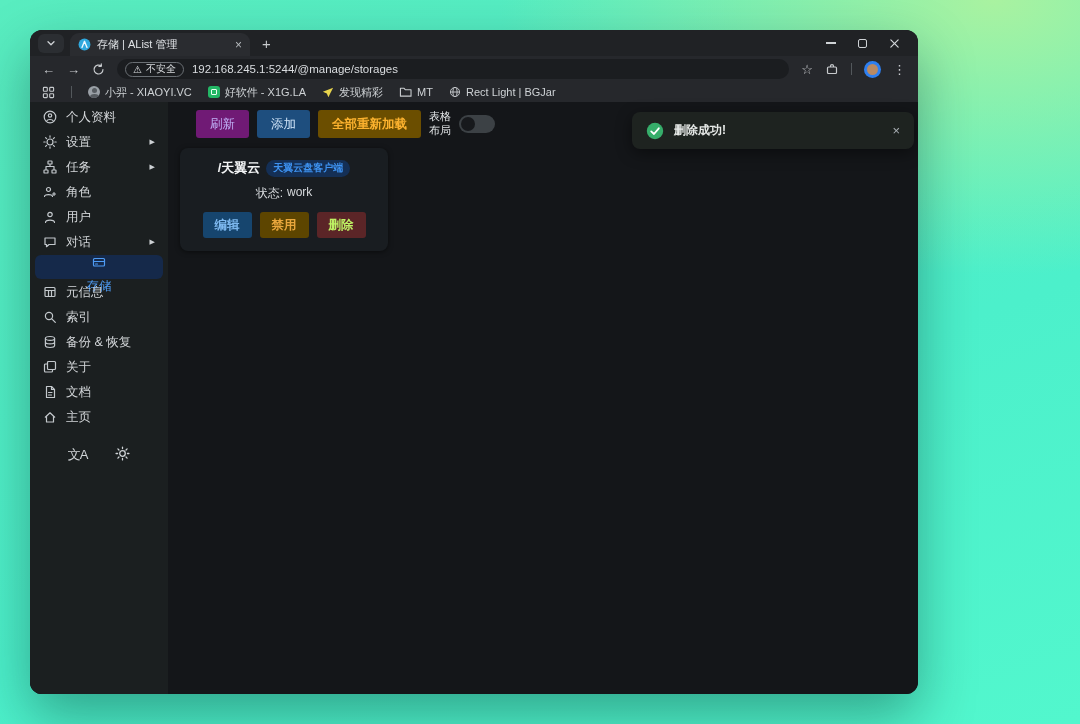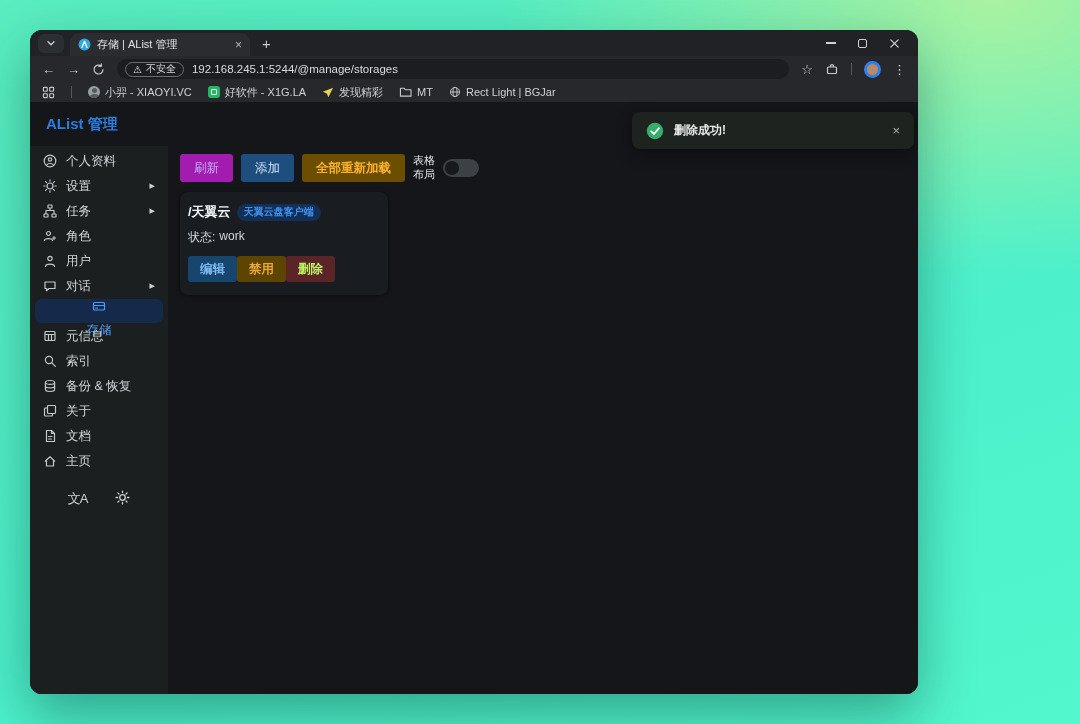--- a/index.html
+++ b/index.html
@@ -69,40 +69,40 @@
   .sitem .chev { margin-left:auto; font-size:7px; color:#cdd1d4; }
   .sitem.active { background:#15294a; color:#4e9cf5;flex-direction:column; }
   .sitem.active svg { color:#4e9cf5; }
   .side-utils { margin-top:16px; display:flex; justify-content:center; align-items:flex-start; gap:28px; color:#d0d4d7; }
   .translate { font-size:13px; letter-spacing:-1px; }
 
   .main { flex:1; padding:8px 12px; min-width:0; }
   .mtoolbar { display:flex; align-items:center; gap:8px; }
   .btn { height:28px; border:none; border-radius:3px; padding:0 14px; font-size:12.5px;
     font-family:inherit; display:inline-flex; align-items:center; white-space:nowrap; }
-  .btn-refresh { background:#a21caf; color:#c0b1f7; }
+  .btn-refresh { background:#701a75; color:#c0b1f7;margin-left:16px; }
   .btn-add { background:#1e4e7e; color:#d3e7fb; }
   .btn-reload { background:#6b4e00; color:#fcb22e; font-weight:bold; }
   .filterwrap { flex:1; position:relative; display:flex; }
   .filter { flex:1; height:28px; background:#1d2024; border:none; border-radius:3px;
     padding:0 26px 0 10px; color:#d7dadd; font-size:12.5px; font-family:inherit; outline:none; }
   .filter::placeholder { color:#585d62; }
   .sorticon { position:absolute; right:7px; top:7px; }
   .layoutlbl { font-size:11px; line-height:1.25; color:#e3e6e8; }
   .toggle { width:36px; height:18px; border-radius:9px; background:#3c4145; position:relative; flex:0 0 auto; }
   .toggle .knob { position:absolute; left:2px; top:2px; width:14px; height:14px; border-radius:50%; background:#17191c; }
 
   .card { margin-top:10px; width:208px; background:#191d21; border-radius:8px;
     padding:11px 8px 13px; box-shadow:0 1px 5px rgba(0,0,0,.5);
-    display:flex; flex-direction:column; align-items:flex-start; gap:8px; }
+    display:flex; flex-direction:column; align-items:center; gap:8px; }
   .card-titlerow { display:flex; align-items:center; gap:6px; }
   .mount { font-size:13px; font-weight:bold; color:#f2f4f5; }
   .badge { font-size:10px; background:#142f55; color:#3e93f2; padding:1.5px 7px; border-radius:9px; font-weight:bold; }
   .statusrow { font-size:12px; color:#d6d9dc; display:flex; gap:4px; }
-  .card-actions { display:flex; margin-top:2px; }
+  .card-actions { display:flex; gap:8px; margin-top:2px; }
   .btn-sm { height:26px; padding:0 12px; font-weight:bold; font-size:12.5px; }
   .btn-edit { background:#16456e; color:#7db8ef; }
   .btn-disable { background:#5d4500; color:#e8a63c; }
   .btn-delete { background:#5b2527; color:#bef264; }
 
   svg { display:block; }
 </style>
 </head>
 <body>
 
@@ -198,23 +198,20 @@
             <circle cx="7" cy="7" r="5.3"></circle>
               <path d="M1.7 7h10.6"></path>
               <ellipse cx="7" cy="7" rx="2.4" ry="5.3"></ellipse>
           </g>
         </svg>
         <span>Rect Light | BGJar</span>
       </span>
     </div>
 
     <div class="page">
-      <div class="appheader">
-        <span class="apptitle">AList 管理</span>
-      </div>
 
       <div class="toast">
         <svg width="18" height="18" viewBox="0 0 18 18">
           <circle cx="9" cy="9" r="8.2" fill="#36ad6a"></circle>
           <polyline points="5.2,9.4 8,12 12.8,6.3" fill="none" stroke="#ffffff" stroke-width="1.8" stroke-linecap="round" stroke-linejoin="round"></polyline>
         </svg>
         <span class="toast-msg">删除成功!</span>
         <span class="toast-close">×</span>
       </div>
 

